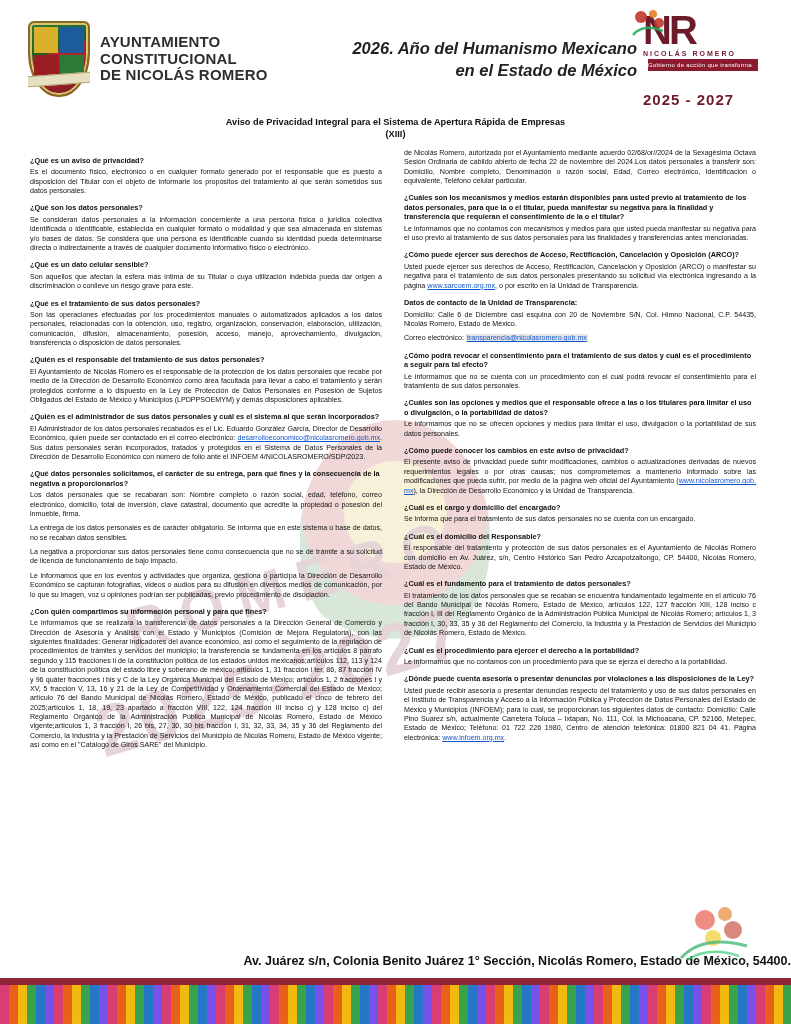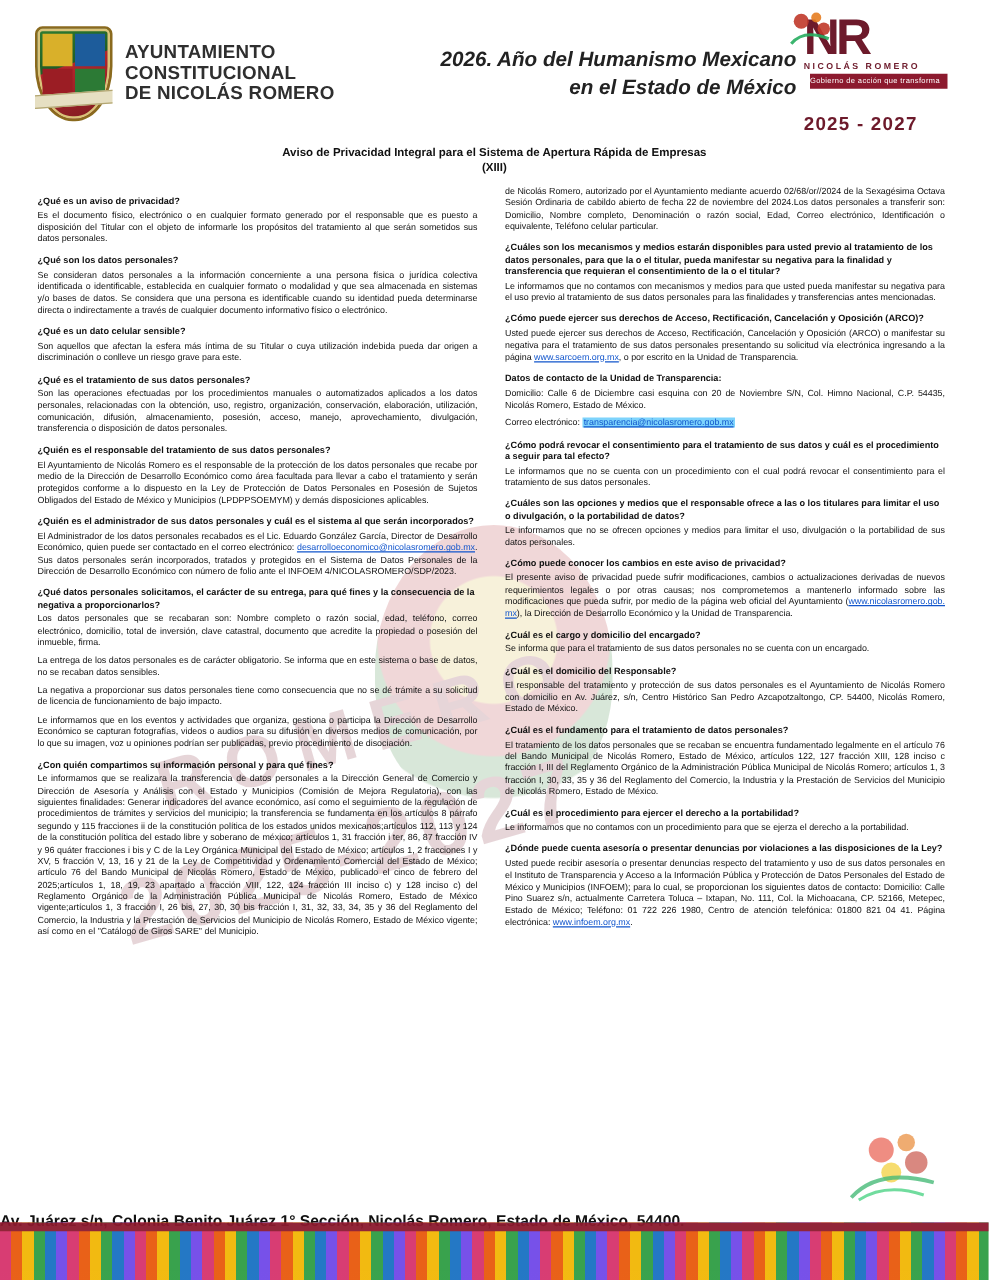--- a/index.html
+++ b/index.html
@@ -141,25 +141,25 @@
     margin:7px 0 3px 0;
     line-height:1.3;
   }
   p.a{
     font-size:7.1px;
     margin:0 0 5px 0;
     text-align:justify;
     line-height:1.32;
   }
   a.link{color:#1155cc;text-decoration:underline;word-break:break-all;}
-  .email-hl{background:#7dd3fc;color:#1155cc;text-decoration:underline;padding:0 1px;}
+  .email-hl{background:#e5e5e5;color:#1155cc;text-decoration:underline;padding:0 1px;}
   
   .footer-addr{
-    position:absolute;left:0;right:0;bottom:40px;
-    text-align:left;
+    position:absolute;left:0;right:0;bottom:56px;
+    text-align:right;
     font-size:12.5px;
     font-weight:bold;
     color:#111;
     z-index:3;
   }
   .footer-band{
     position:absolute;left:0;right:0;bottom:0;height:46px;
     z-index:3;
     background:
       repeating-linear-gradient(90deg,

